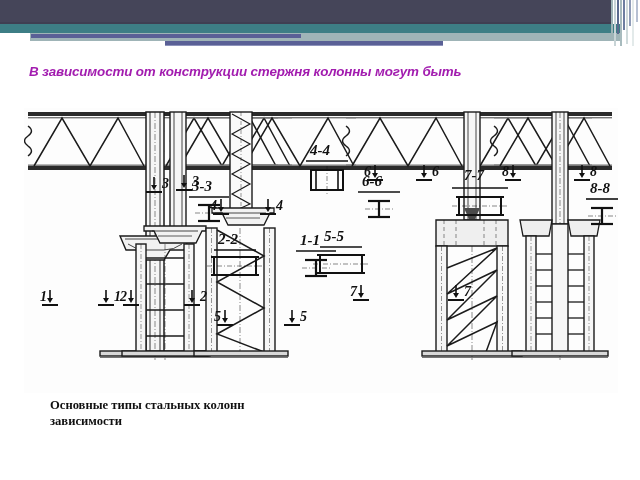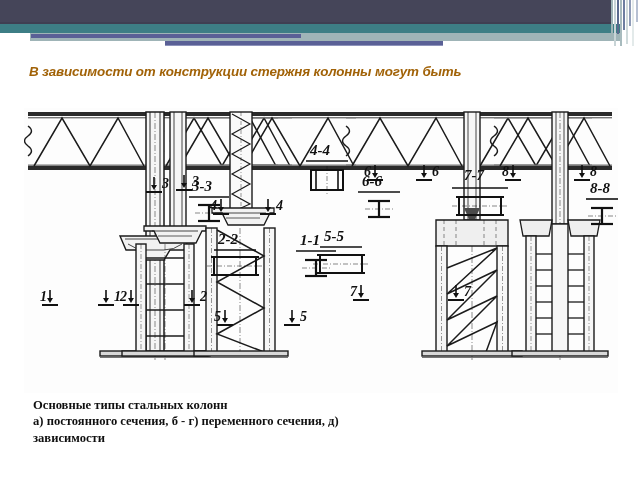--- a/index.html
+++ b/index.html
@@ -16,28 +16,28 @@
   .hdr-teal{position:absolute;left:0;top:24px;width:621px;height:9px;background:#3d7e85;}
   .hdr-grey{position:absolute;left:30px;top:33px;width:591px;height:8px;background:#9fb4b7;}
   .hdr-blue1{position:absolute;left:31px;top:34px;width:270px;height:4px;background:#5a6096;}
   .hdr-blue2{position:absolute;left:165px;top:41px;width:278px;height:4px;background:#5a6096;}
   .hdr-blue2b{position:absolute;left:165px;top:45px;width:278px;height:1px;background:#8e93bb;}
   .vstripe{position:absolute;top:0;width:2px;}
   
   #slide-title{
     position:absolute;left:29px;top:64px;width:580px;
     font-size:13.4px;font-weight:bold;font-style:italic;
-    color:#a16207;letter-spacing:-0.15px;white-space:nowrap;
+    color:#a21caf;letter-spacing:-0.15px;white-space:nowrap;
   }
   
   #drawing-figure{position:absolute;left:24px;top:108px;width:594px;height:285px;background:#fdfdfd;}
   #drawing-figure svg{display:block;}
   
   #figure-caption{
-    position:absolute;left:33px;top:397px;width:560px;
+    position:absolute;left:50px;top:397px;width:560px;
     font-family:"Liberation Serif", serif;
     font-size:12.6px;font-weight:bold;color:#101010;line-height:1.30;
   }
   #figure-caption div{white-space:nowrap;}
 </style>
 </head>
 <body>
 
 <div id="header-band">
   <div class="hdr-dark"></div>
@@ -337,15 +337,14 @@
     <text x="566" y="68">8</text>
     <line x1="558" y1="57" x2="558" y2="67" stroke="#111" stroke-width="1.6"></line>
     <path d="M555 65 l3 5 l3 -5 z" fill="#111"></path>
     <line x1="550" y1="72" x2="566" y2="72" stroke="#111" stroke-width="2"></line>
   </g>
 </svg>
 </div>
 
 <div id="figure-caption">
   <div>Основные типы стальных колонн</div>
-  <div>а) постоянного сечения, б - г) переменного сечения, д)</div>
   <div>зависимости</div>
 </div>
 
 </body></html>

